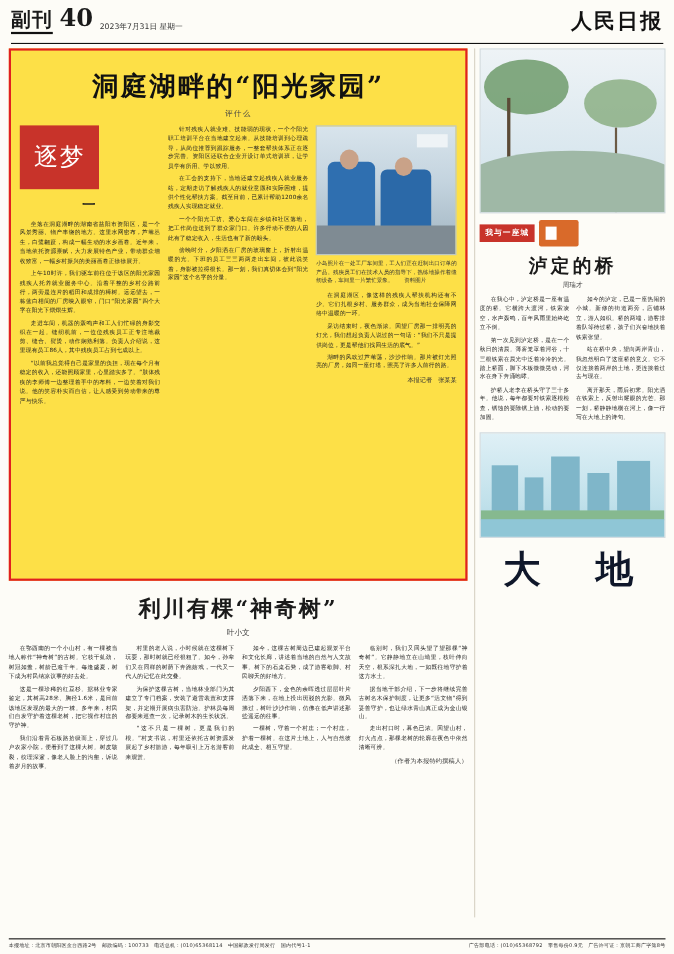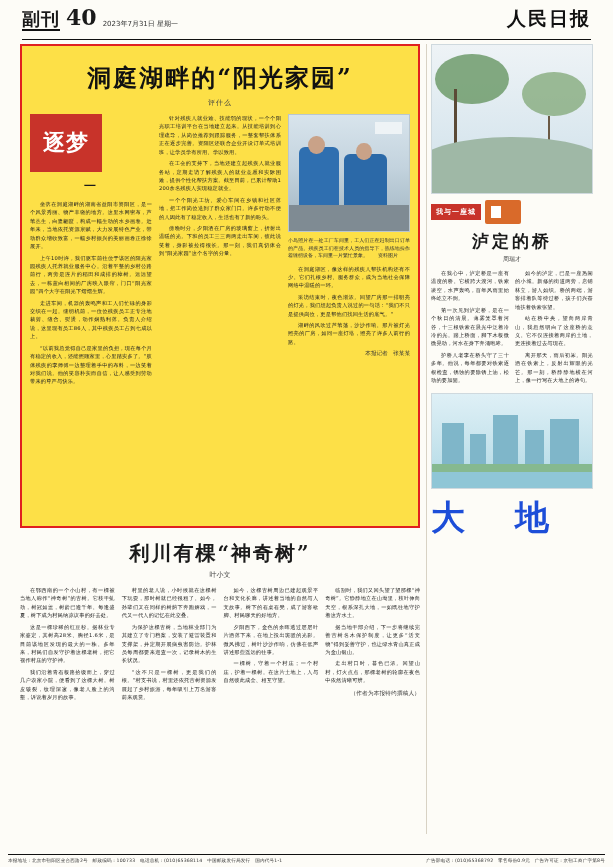--- a/index.html
+++ b/index.html
@@ -5,21 +5,21 @@
   * { box-sizing: border-box; }
   html, body { margin:0; padding:0; }
   body {
     width: 613px; height: 867px;
     background: #fdfcf7;
     font-family: "DejaVu Sans", "Liberation Sans", sans-serif;
     color: #1a1a1a;
     position: relative;
     overflow: hidden;
   }
-  .page { width:613px; height:867px; position:relative; padding: 6px 20px; }
+  .page { width:613px; height:867px; position:relative; padding: 6px 8px; }
 
   
   .masthead {
     display:flex; align-items:flex-start; justify-content:space-between;
     height: 30px; padding: 0 2px;
   }
   .mast-left { display:flex; align-items:baseline; gap:6px; }
   .mast-label {
     font-family: "DejaVu Serif","Liberation Serif",serif;
     font-weight:bold; font-size:18px; letter-spacing:1px;
@@ -52,21 +52,21 @@
   }
   .byline { text-align:center; font-size:7px; color:#444; margin-bottom:6px; letter-spacing:1px;}
 
   .cols3 { display:flex; gap:7px; height: 418px; }
   .col { flex:1; position:relative; }
 
   .seal {
     width: 72px; height:58px; background:#c8332a; color:#fff;
     display:flex; align-items:center; justify-content:center;
     font-family:"DejaVu Serif","Liberation Serif",serif;
-    font-size:22px; font-weight:bold; letter-spacing:1px;
+    font-size:22px; font-weight:normal; letter-spacing:1px;
     margin: 0 0 6px 0;
   }
   .sec-mark { text-align:center; font-size:12px; font-weight:bold; margin:4px 0 5px; letter-spacing:2px;}
 
   
   .txt { font-size:5.2px; line-height:1.62; text-align:justify; color:#222; letter-spacing:0.2px; word-break:break-all; }
   .txt p { margin:0 0 3px 0; text-indent:10px; }
   .sign { text-align:right; font-size:5.6px; color:#333; margin-top:4px; }
 
   .photo {
@@ -126,23 +126,23 @@
   .skyline {
     width:100%; height:96px; margin-top:6px; position:relative; overflow:hidden;
     background:linear-gradient(180deg,#dff0f6 0%, #bfe0ea 70%, #a9d3e0 100%);
     border:1px solid #cfd9de;
   }
   .skyline .b{position:absolute;bottom:18%;background:#7fb6c9;}
   .skyline .water{position:absolute;bottom:0;left:0;width:100%;height:18%;background:#8fc6d6;}
   .skyline .g{position:absolute;bottom:16%;left:0;width:100%;height:10%;background:#86b98f;}
 
   .bigword {
-    margin-top:6px; text-align:left;
+    margin-top:6px; text-align:center;
     font-family:Liberation Serif, serif;
-    font-size:34px; font-weight:bold; letter-spacing:8px; color:#1d4ed8;
+    font-size:34px; font-weight:bold; letter-spacing:8px; color:#0f172a;
   }
 
   
   .footer {
     position:absolute; left:8px; right:8px; bottom:4px;
     border-top:1px solid #111; padding-top:3px;
     font-size:4.6px; color:#333; display:flex; justify-content:space-between; gap:4px;
     letter-spacing:0.2px;
   }
 </style>

